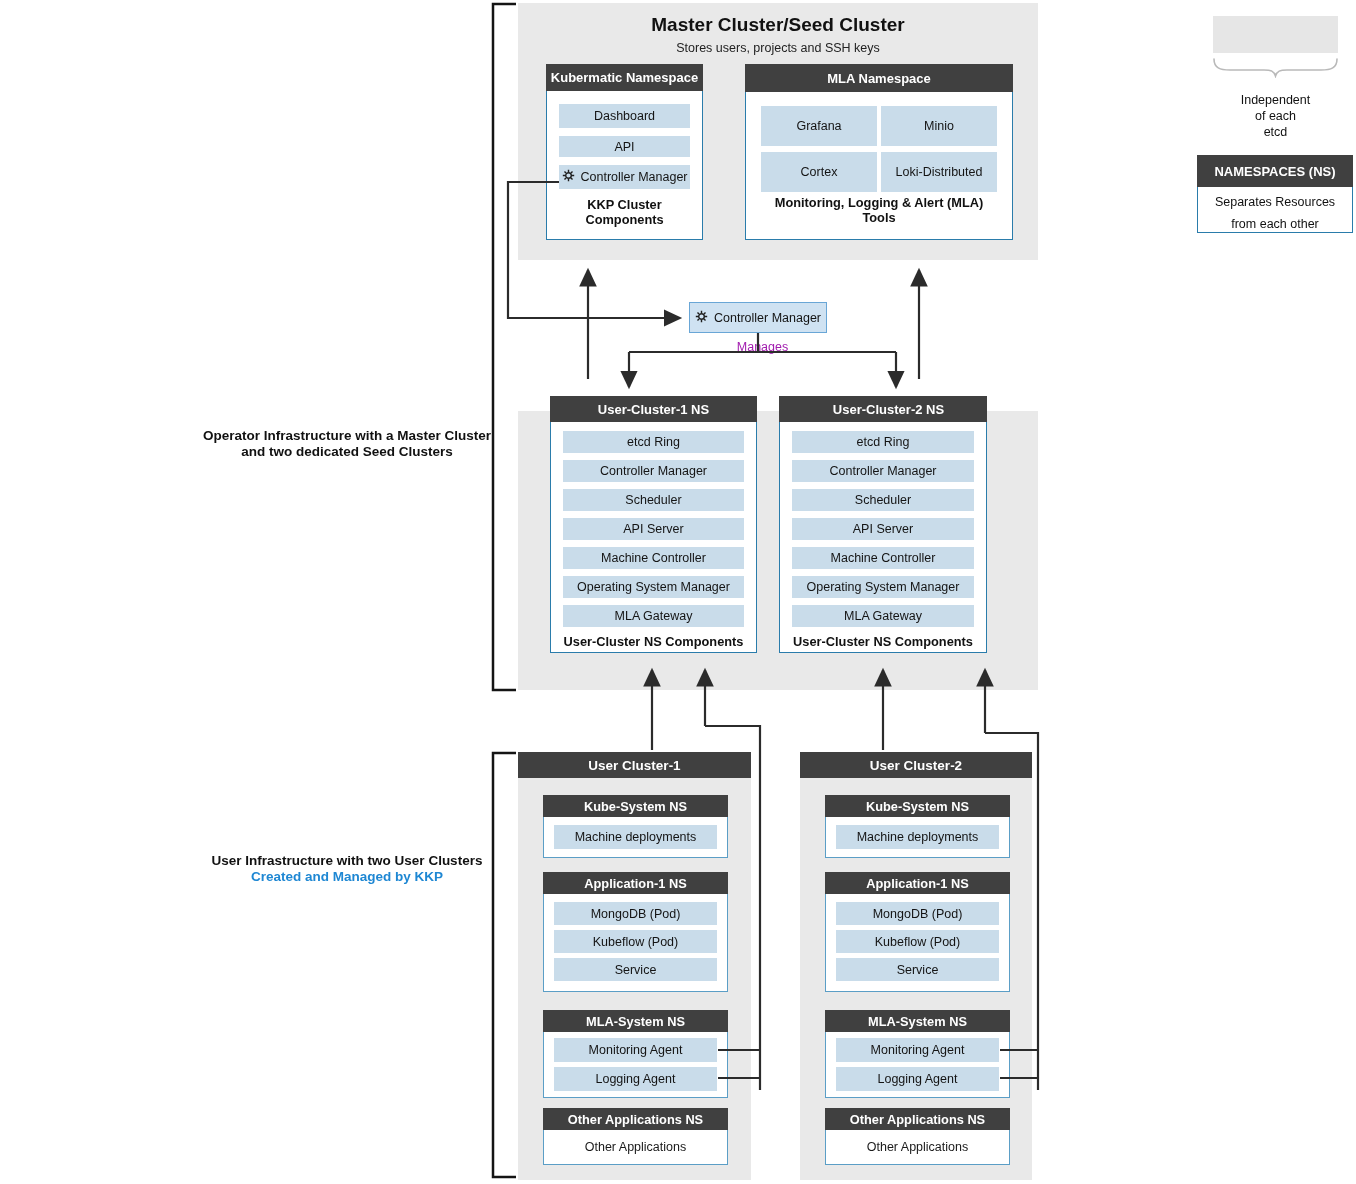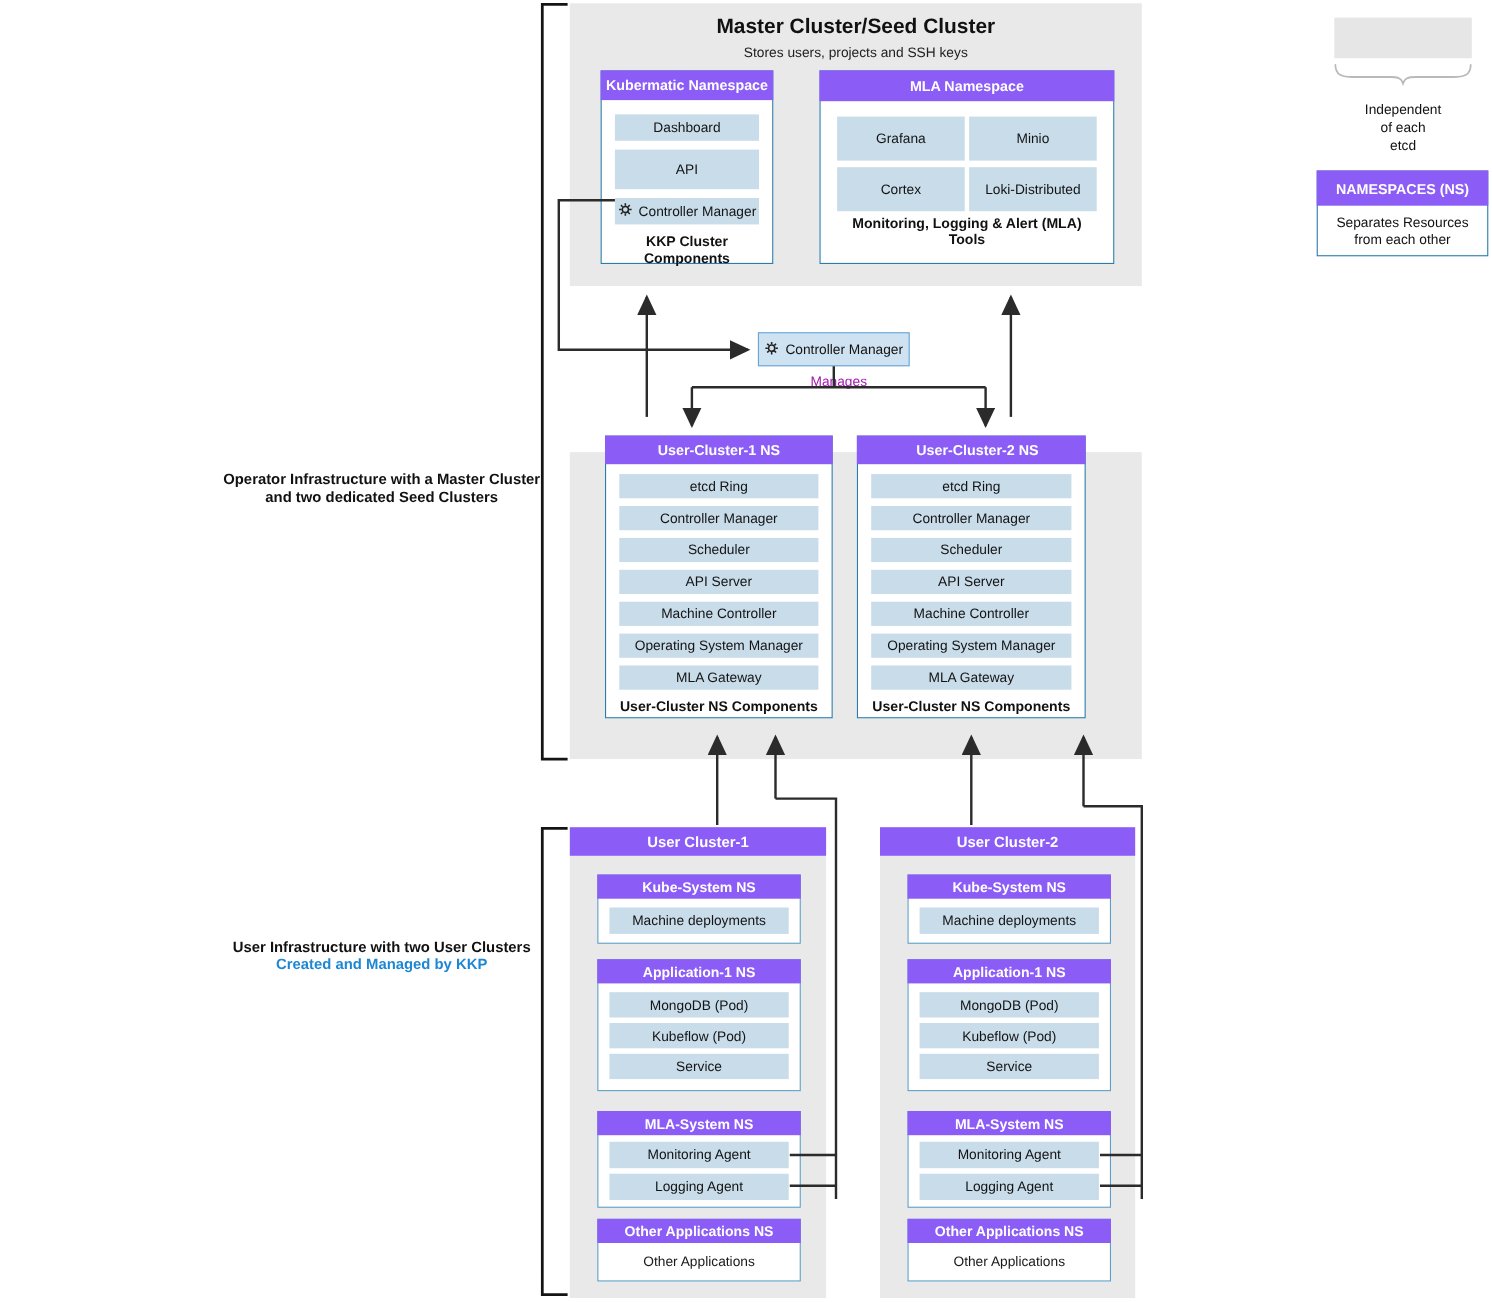--- a/index.html
+++ b/index.html
@@ -4,21 +4,21 @@
 <style>
   html,body{margin:0;padding:0;background:#fff;}
   #canvas{position:relative;width:1356px;height:1184px;background:#fff;
     font-family:"Liberation Sans",sans-serif;color:#1a1a1a;overflow:hidden;}
   .abs{position:absolute;}
   .panel{position:absolute;background:#e9e9e9;}
   .ctr{display:flex;align-items:center;justify-content:center;text-align:center;}
   
   .nsbox{position:absolute;background:#fff;border:1px solid #2a7cab;display:flex;flex-direction:column;box-sizing:border-box;}
   .nsbox.lightborder{border-color:#5b9ec6;}
-  .hdr{flex:0 0 auto;background:#8b5cf6;color:#fff;font-weight:bold;font-size:13px;
+  .hdr{flex:0 0 auto;background:#404040;color:#fff;font-weight:bold;font-size:13px;
     display:flex;align-items:center;justify-content:center;margin:-1px -1px 0 -1px;}
   .body{flex:1 1 auto;display:flex;flex-direction:column;min-height:0;}
   .item{background:#c9dcea;color:#141414;font-size:12.5px;display:flex;align-items:center;justify-content:center;flex:0 0 auto;}
   .foot{margin-top:auto;text-align:center;font-weight:bold;font-size:12.8px;color:#111;}
   .title-xl{font-size:19px;font-weight:bold;text-align:center;color:#111;}
   .subtitle{font-size:12.5px;text-align:center;color:#222;}
   .sidelabel{font-size:13.5px;font-weight:600;text-align:center;line-height:16px;color:#111;}
   .bluetext{color:#1e87d3;}
   .cmfloat{position:absolute;background:#cfe2f2;border:1.5px solid #69a6d6;box-sizing:border-box;
     display:flex;align-items:center;justify-content:center;gap:6px;font-size:12.5px;color:#141414;}
@@ -33,21 +33,21 @@
 <div id="canvas">
 
   <div class="panel" style="left:518px;top:3px;width:520px;height:257px;"></div>
   <div class="abs title-xl" style="left:518px;top:14px;width:520px;z-index:2;">Master Cluster/Seed Cluster</div>
   <div class="abs subtitle" style="left:518px;top:41px;width:520px;z-index:2;">Stores users, projects and SSH keys</div>
 
   <div class="nsbox" style="left:546px;top:64px;width:157px;height:176px;z-index:3;">
     <div class="hdr" style="height:27px;">Kubermatic Namespace</div>
     <div class="body" style="padding:13px 12px 11px;gap:8px;">
       <div class="item" style="height:24px;">Dashboard</div>
-      <div class="item" style="height:36px;">API</div>
+      <div class="item" style="height:21px;">API</div>
       <div class="item" style="height:24px;gap:6px;">
         <span class="gear">
           <svg viewBox="0 0 24 24" width="13" height="13">
               <g fill="none" stroke="#1f1f1f" stroke-width="2.6">
                 <circle cx="12" cy="12" r="5.2"></circle>
                 <path d="M12 1.5v4M12 18.5v4M1.5 12h4M18.5 12h4M4.6 4.6l2.8 2.8M16.6 16.6l2.8 2.8M19.4 4.6l-2.8 2.8M7.4 16.6l-2.8 2.8"></path>
               </g>
             </svg>
         </span>
         <span>Controller Manager</span>
@@ -191,21 +191,21 @@
       <path d="M2,1 C2,10 8,12 18,12 L52,12 C59,12 62,13 63.5,18 C65,13 68,12 75,12 L109,12 C119,12 125,10 125,1" fill="none" stroke="#b9b9b9" stroke-width="1.6" stroke-linecap="round"></path>
     </svg>
   </div>
   <div class="abs legend-text" style="left:1213px;top:92px;width:125px;">
     <div>Independent</div>
     <div>of each</div>
     <div>etcd</div>
   </div>
   <div class="nsbox" style="left:1197px;top:155px;width:156px;height:78px;">
     <div class="hdr" style="height:32px;">NAMESPACES (NS)</div>
-    <div class="body legend-text" style="padding-top:7px;">
+    <div class="body legend-text" style="padding-top:7px;justify-content:space-between;">
       <div>Separates Resources</div>
       <div>from each other</div>
     </div>
   </div>
 
   <svg class="overlay">
     <defs>
       <marker id="ah" markerWidth="9" markerHeight="9" refX="7.5" refY="4" orient="auto">
         <path d="M0,0 L8.5,4 L0,8 z" fill="#2b2b2b"></path>
       </marker>

